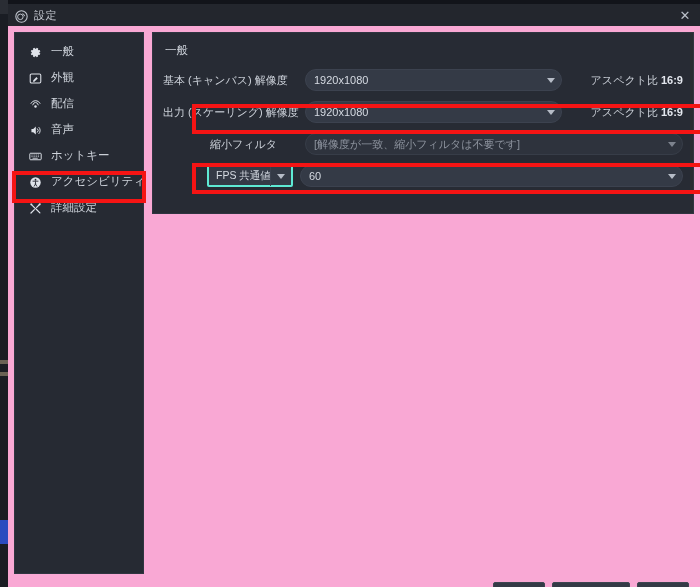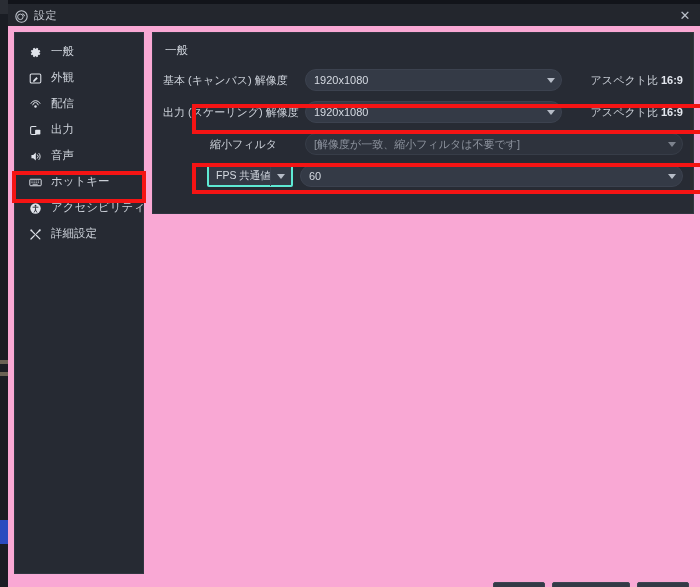--- a/index.html
+++ b/index.html
@@ -331,29 +331,20 @@
           <span class="nav-ico">
             <svg viewBox="0 0 16 16" width="13" height="13">
                 <circle cx="8" cy="10.5" r="1.5" fill="currentColor"></circle>
                 <path d="M4.6 8.4A4 4 0 0 1 8 5.4a4 4 0 0 1 3.4 3" fill="none" stroke="currentColor" stroke-width="1.2" stroke-linecap="round"></path>
                 <path d="M2.4 6.6A6.3 6.3 0 0 1 8 3.2a6.3 6.3 0 0 1 5.6 3.4" fill="none" stroke="currentColor" stroke-width="1.2" stroke-linecap="round"></path>
               </svg>
           </span>
           <span class="nav-label">配信</span>
         </div>
 
-        <div class="nav-item">
-          <span class="nav-ico">
-            <svg viewBox="0 0 16 16" width="13" height="13">
-                <path d="M9 3H3.6A1.6 1.6 0 0 0 2 4.6v6.8A1.6 1.6 0 0 0 3.6 13H9" fill="none" stroke="currentColor" stroke-width="1.3"></path>
-                <rect x="7.5" y="7" width="6.5" height="6" rx="1" fill="currentColor"></rect>
-              </svg>
-          </span>
-          <span class="nav-label">出力</span>
-        </div>
 
         <div class="nav-item">
           <span class="nav-ico">
             <svg viewBox="0 0 16 16" width="13" height="13">
                 <path d="M3 6h2.2L8.4 3.2v9.6L5.2 10H3z" fill="currentColor"></path>
                 <path d="M10.4 5.8a3 3 0 0 1 0 4.4M12.3 4.2a5.3 5.3 0 0 1 0 7.6" fill="none" stroke="currentColor" stroke-width="1.2" stroke-linecap="round"></path>
               </svg>
           </span>
           <span class="nav-label">音声</span>
         </div>

